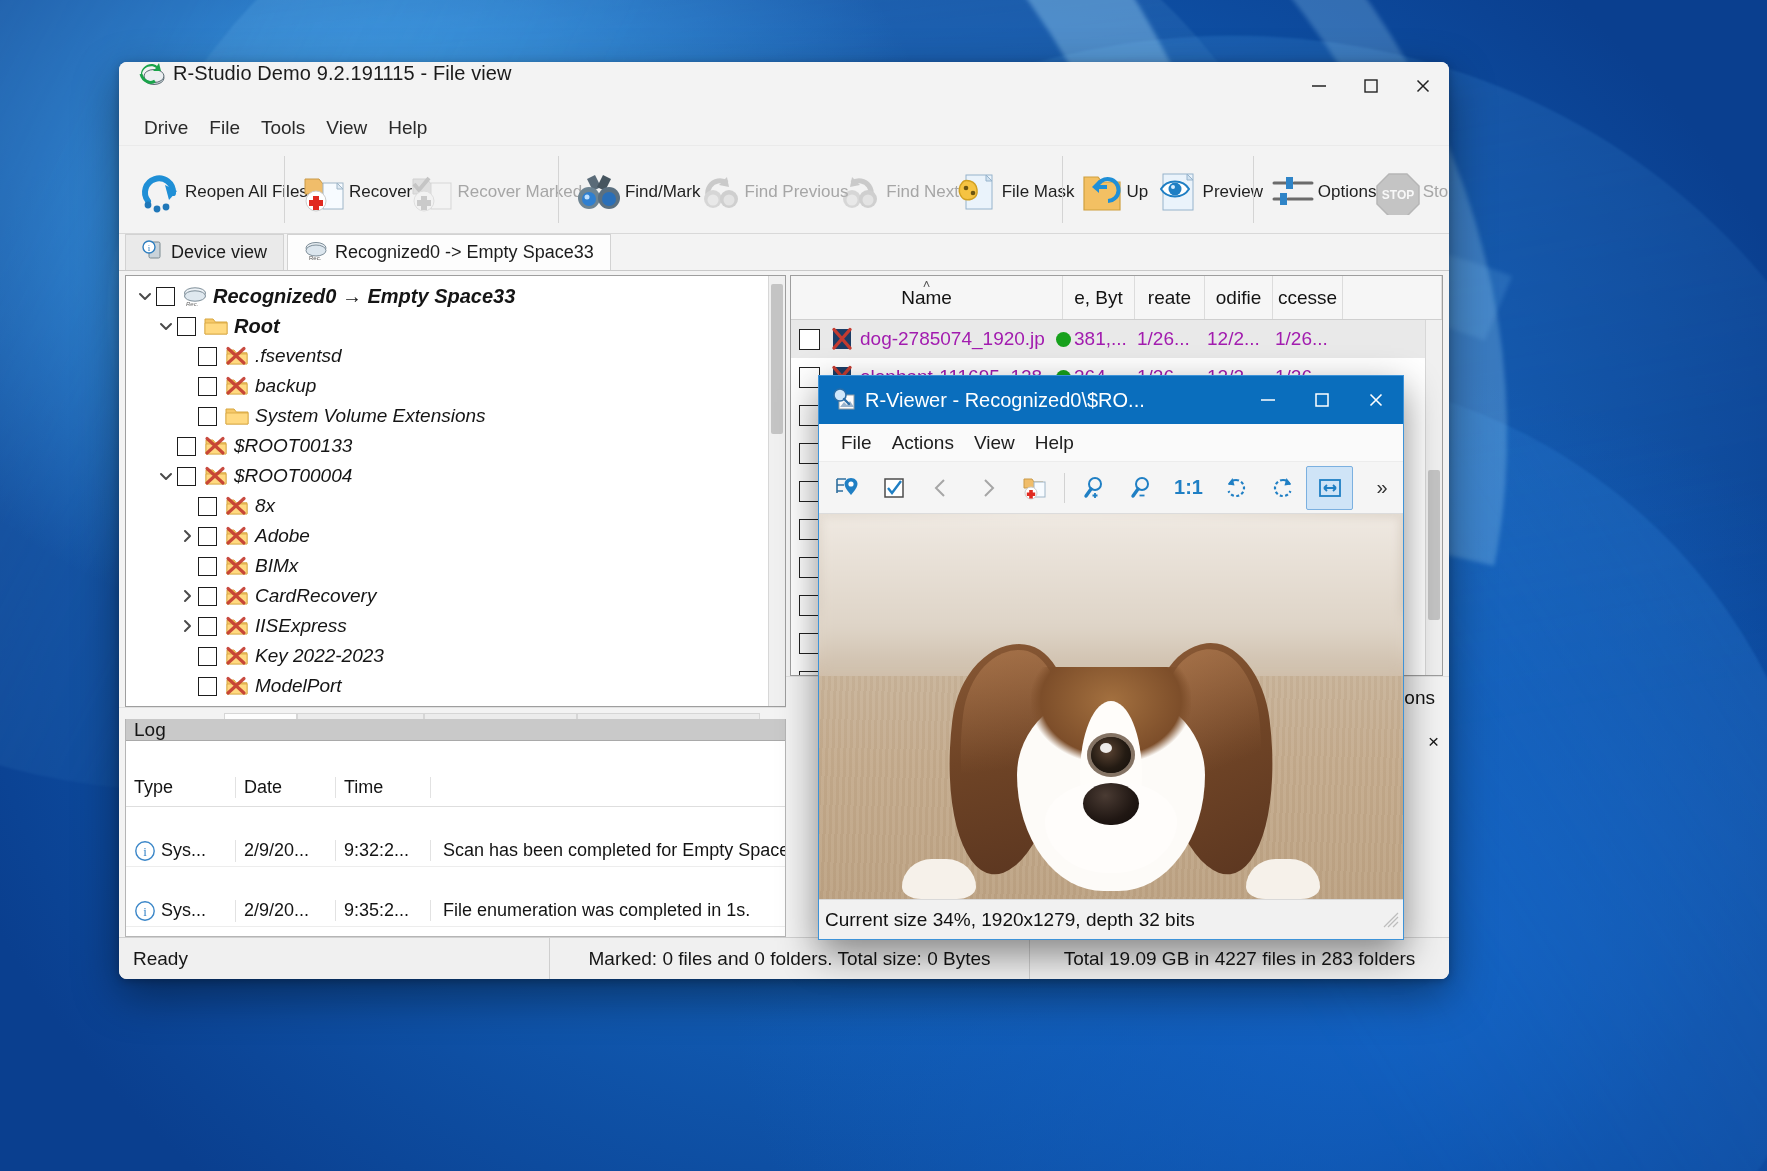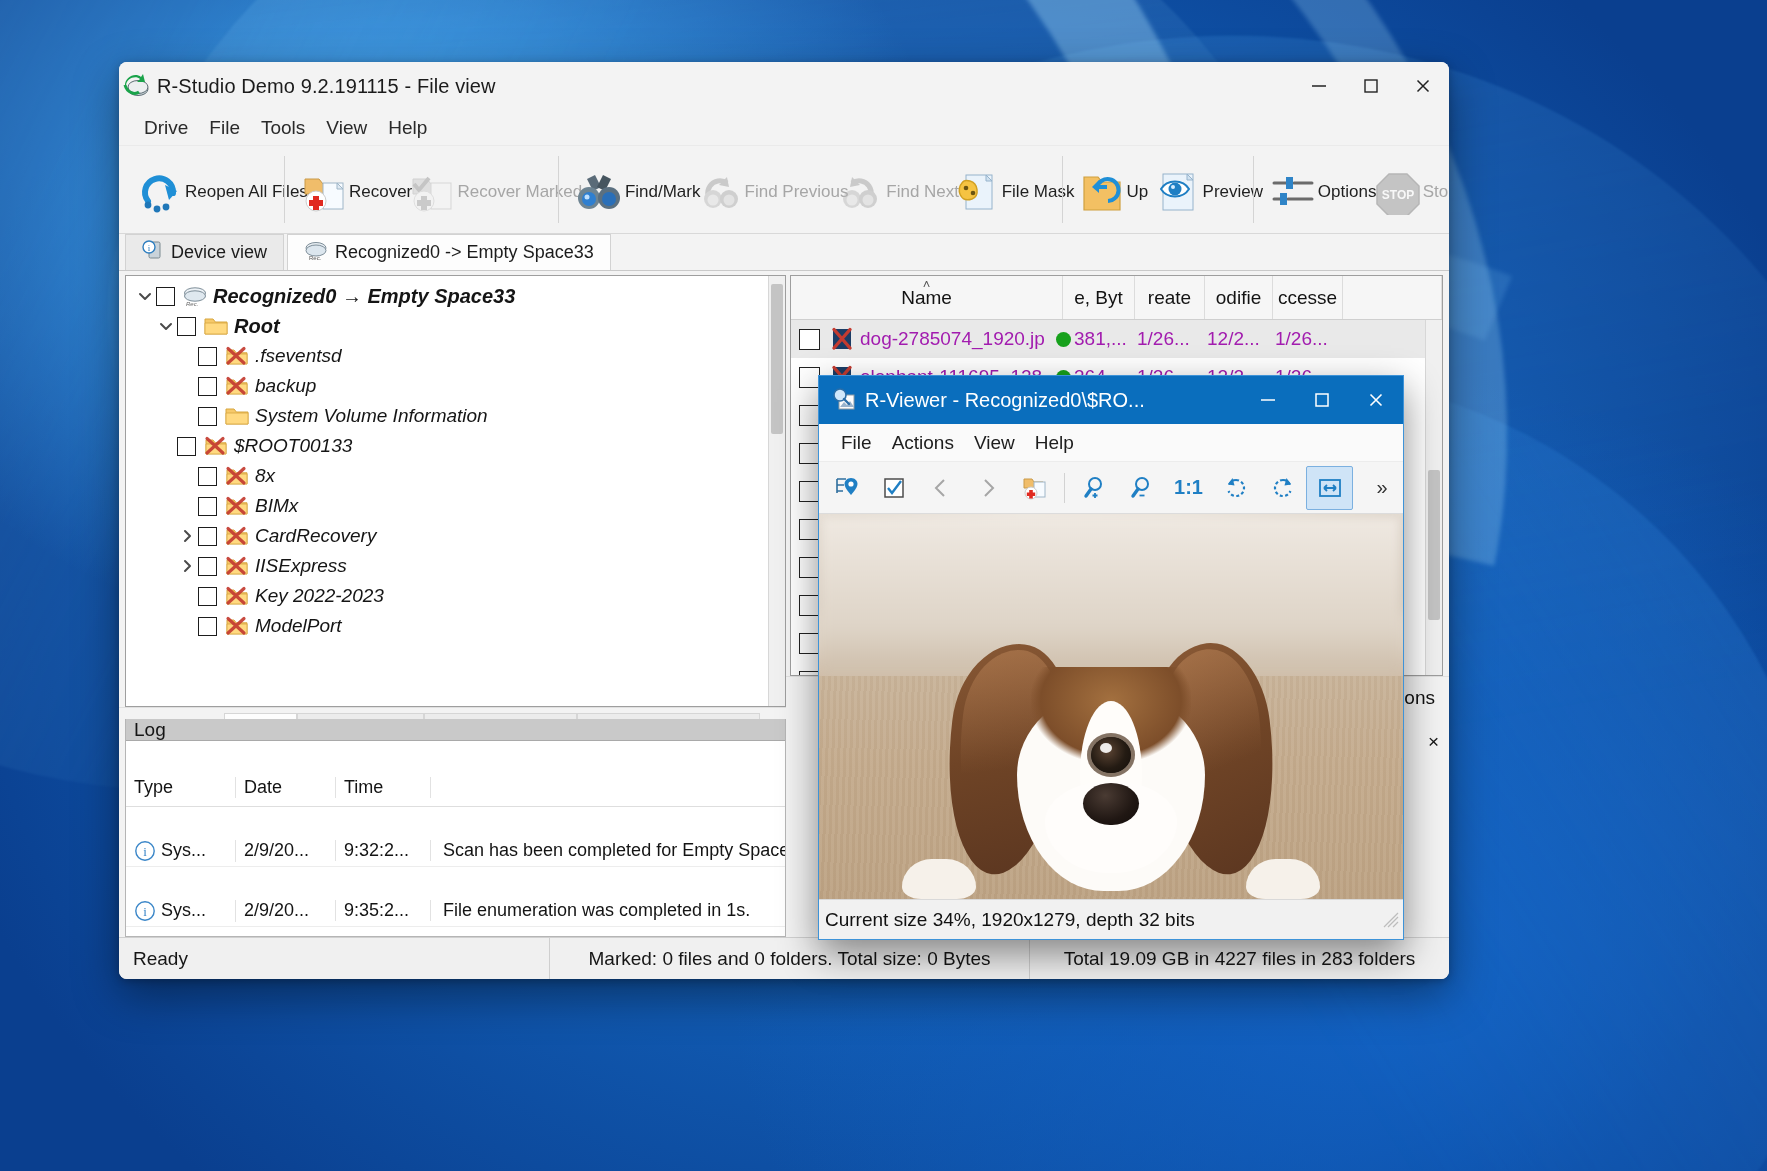--- a/index.html
+++ b/index.html
@@ -60,23 +60,23 @@
     left: 119px; top: 62px;
     width: 1330px; height: 917px;
     background: #f3f3f3;
     border-radius: 8px;
     box-shadow: 0 16px 46px rgba(0,0,0,.42), 0 2px 8px rgba(0,0,0,.25);
     overflow: hidden;
     display: flex; flex-direction: column;
   }
   .titlebar {
     height: 48px; flex: none;
-    display: flex; align-items: center;
+    display: flex; align-items: flex-start;
     background: #f3f3f3;
-    padding-left: 4px;
+    padding-left: 20px;
   }
   .titlebar .appicon { width: 26px; height: 26px; flex: none; margin-right: 8px; }
   .titlebar .title {
     font-size: 20px; color: #1b1b1b; letter-spacing: .1px;
     white-space: nowrap;
   }
   .titlebar .spacer { flex: 1 1 auto; }
   .wbtn {
     width: 52px; height: 47px; flex: none;
     display: flex; align-items: center; justify-content: center;
@@ -641,41 +641,69 @@
                 </svg></span>
               <span class="tlabel">backup</span>
             </div>
             <div class="tnode" style="padding-left: 50px;">
               <span class="tw"></span>
               <span class="tcb"></span>
               <span class="ticon"><svg width="26" height="22" viewBox="0 0 26 22">
                   <path d="M2 4 h8 l2.4 3 h11.6 v12 h-22 z" fill="#f6c96a" stroke="#d7a63f" stroke-width="1"></path>
                   <path d="M2 8 h22 v11 h-22 z" fill="#ffd980" stroke="#d7a63f" stroke-width=".8"></path>
                 </svg></span>
-              <span class="tlabel">System Volume Information</span>
+              <span class="tlabel">System Volume Extensions</span>
             </div>
             <div class="tnode" style="padding-left: 29px;">
               <span class="tw"></span>
               <span class="tcb"></span>
               <span class="ticon"><svg width="26" height="22" viewBox="0 0 26 22">
                   <path d="M3 5 h7 l2.2 2.8 h10.8 v11 h-20 z" fill="#f6c96a" stroke="#d7a63f" stroke-width="1"></path>
                   <path d="M3 9 h20 v10 h-20 z" fill="#ffd980" stroke="#d7a63f" stroke-width=".8"></path>
                   <path d="M4 3.5 L20 18 M20 3.5 L4 18" stroke="#c43b30" stroke-width="3.2" stroke-linecap="round" opacity=".92"></path>
                 </svg></span>
               <span class="tlabel">$ROOT00133</span>
             </div>
-            <div class="tnode" style="padding-left: 50px;">
-              <span class="tw"></span>
+            <div class="tnode" style="padding-left: 29px;">
+              <span class="tw">
+                <svg width="16" height="16" viewBox="0 0 16 16">
+                  <path d="M3 6 L8 11 L13 6" fill="none" stroke="#4a4a4a" stroke-width="2" stroke-linecap="round" stroke-linejoin="round"></path>
+                </svg>
+              </span>
               <span class="tcb"></span>
               <span class="ticon"><svg width="26" height="22" viewBox="0 0 26 22">
                   <path d="M3 5 h7 l2.2 2.8 h10.8 v11 h-20 z" fill="#f6c96a" stroke="#d7a63f" stroke-width="1"></path>
                   <path d="M3 9 h20 v10 h-20 z" fill="#ffd980" stroke="#d7a63f" stroke-width=".8"></path>
                   <path d="M4 3.5 L20 18 M20 3.5 L4 18" stroke="#c43b30" stroke-width="3.2" stroke-linecap="round" opacity=".92"></path>
                 </svg></span>
+              <span class="tlabel">$ROOT00004</span>
+            </div>
+            <div class="tnode" style="padding-left: 50px;">
+              <span class="tw"></span>
+              <span class="tcb"></span>
+              <span class="ticon"><svg width="26" height="22" viewBox="0 0 26 22">
+                  <path d="M3 5 h7 l2.2 2.8 h10.8 v11 h-20 z" fill="#f6c96a" stroke="#d7a63f" stroke-width="1"></path>
+                  <path d="M3 9 h20 v10 h-20 z" fill="#ffd980" stroke="#d7a63f" stroke-width=".8"></path>
+                  <path d="M4 3.5 L20 18 M20 3.5 L4 18" stroke="#c43b30" stroke-width="3.2" stroke-linecap="round" opacity=".92"></path>
+                </svg></span>
               <span class="tlabel">8x</span>
+            </div>
+            <div class="tnode" style="padding-left: 50px;">
+              <span class="tw">
+                <svg width="16" height="16" viewBox="0 0 16 16">
+                  <path d="M6 3 L11 8 L6 13" fill="none" stroke="#4a4a4a" stroke-width="2" stroke-linecap="round" stroke-linejoin="round"></path>
+                </svg>
+              </span>
+              <span class="tcb"></span>
+              <span class="ticon"><svg width="26" height="22" viewBox="0 0 26 22">
+                  <path d="M3 5 h7 l2.2 2.8 h10.8 v11 h-20 z" fill="#f6c96a" stroke="#d7a63f" stroke-width="1"></path>
+                  <path d="M3 9 h20 v10 h-20 z" fill="#ffd980" stroke="#d7a63f" stroke-width=".8"></path>
+                  <path d="M4 3.5 L20 18 M20 3.5 L4 18" stroke="#c43b30" stroke-width="3.2" stroke-linecap="round" opacity=".92"></path>
+                </svg></span>
+              <span class="tlabel">Adobe</span>
             </div>
             <div class="tnode" style="padding-left: 50px;">
               <span class="tw"></span>
               <span class="tcb"></span>
               <span class="ticon"><svg width="26" height="22" viewBox="0 0 26 22">
                   <path d="M3 5 h7 l2.2 2.8 h10.8 v11 h-20 z" fill="#f6c96a" stroke="#d7a63f" stroke-width="1"></path>
                   <path d="M3 9 h20 v10 h-20 z" fill="#ffd980" stroke="#d7a63f" stroke-width=".8"></path>
                   <path d="M4 3.5 L20 18 M20 3.5 L4 18" stroke="#c43b30" stroke-width="3.2" stroke-linecap="round" opacity=".92"></path>
                 </svg></span>
               <span class="tlabel">BIMx</span>

